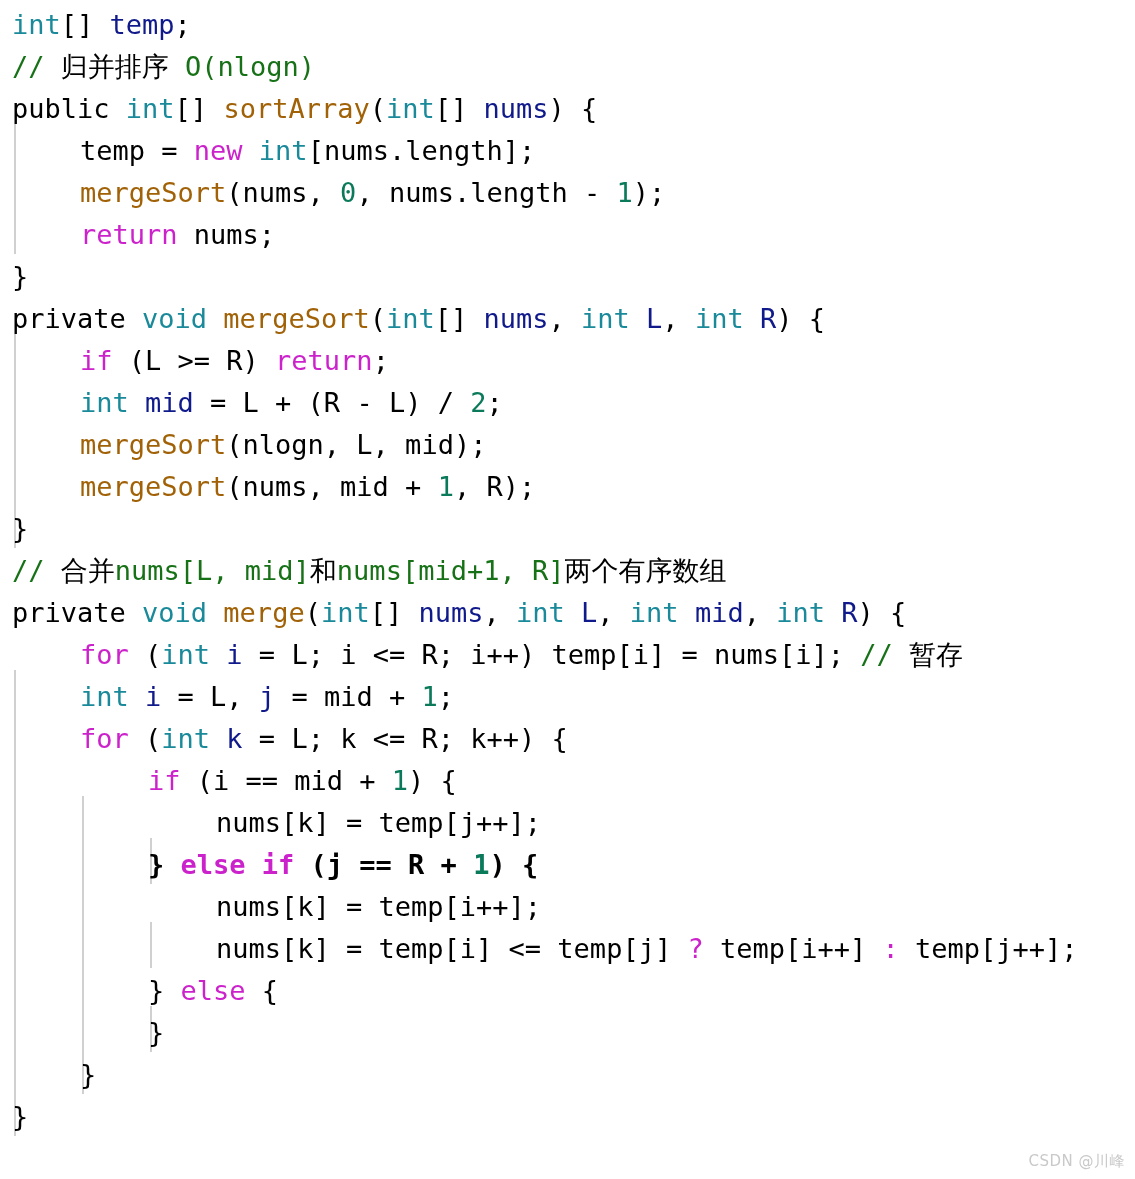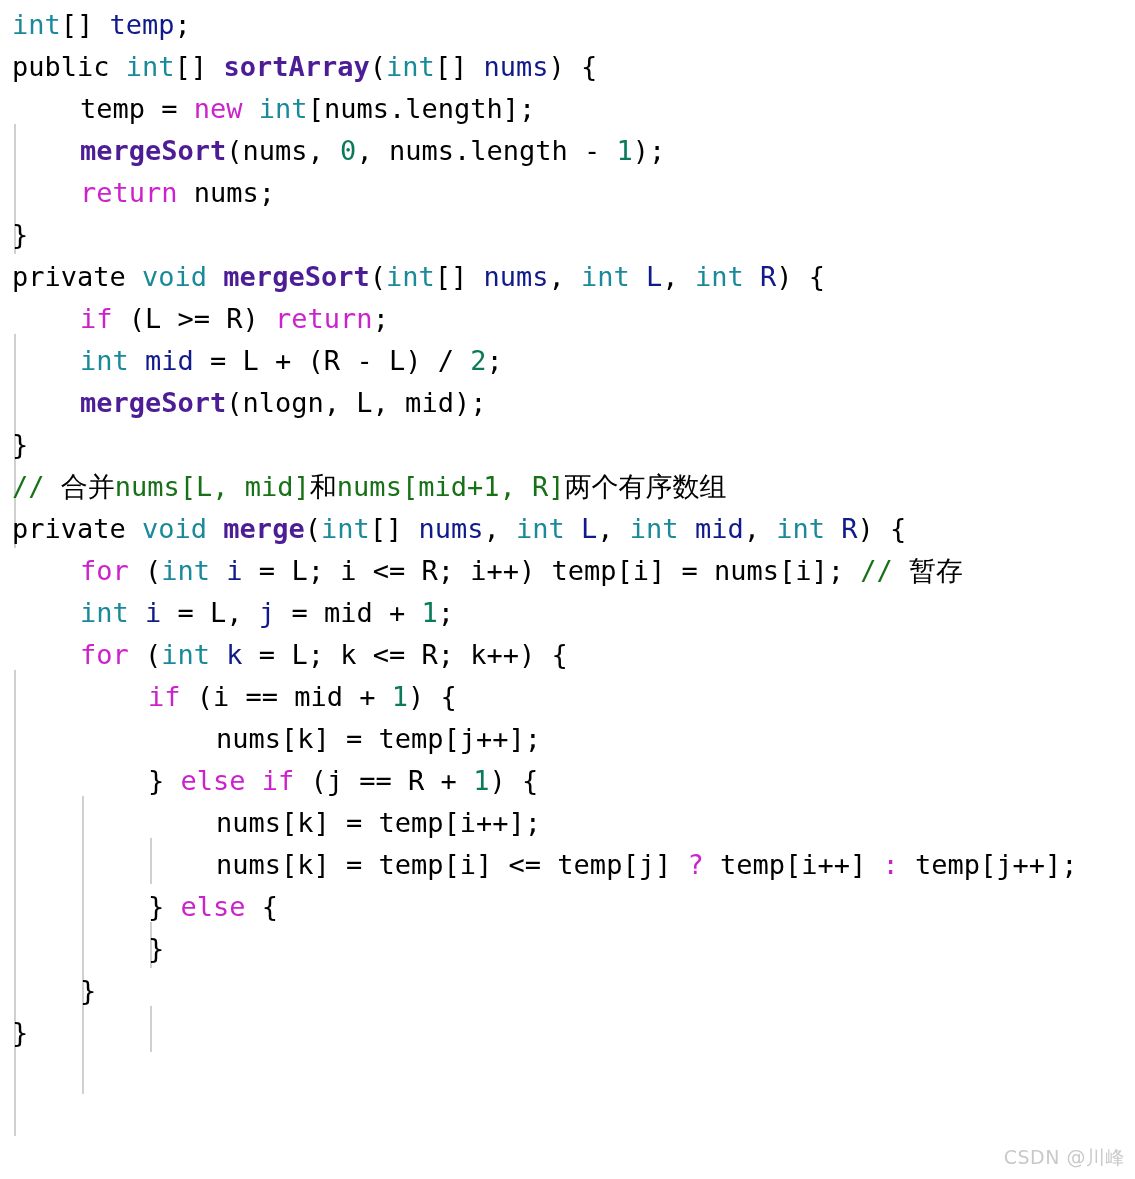--- a/index.html
+++ b/index.html
@@ -40,70 +40,72 @@
     width: 2px;
     background: #d0d0d0;
     z-index: 0;
   }
   .code-line .txt { position: relative; z-index: 1; }
 
   
   .kw      { color: #cc22cc; }   
   .mod     { color: #000000; }   
   .type    { color: #1a8a9a; }   
-  .fn      { color: #4c1d95; font-weight: bold; }   
+  .fn      { color: #a16207; }   
   .var     { color: #101a8a; }   
   .num     { color: #0a7a5a; }   
   .cmt     { color: #177117; }   
   .punc    { color: #000000; }
   .cmt-cjk { font-family: "DejaVu Sans", "Liberation Sans", sans-serif; }
 
   #watermark {
     position: absolute;
     right: 10px;
     bottom: 8px;
     font-family: "DejaVu Sans", "Liberation Sans", sans-serif;
-    font-size: 19px;
+    font-size: 15px;
     color: #c9c9c9;
     letter-spacing: 0.5px;
   }
 </style>
 </head>
 <body>
 
 <div id="code-block">
   <div id="guides-layer">
       <div class="guide" style="left: 14px; top: 124px; height: 130px;"></div>
       <div class="guide" style="left: 14px; top: 334px; height: 214px;"></div>
       <div class="guide" style="left: 14px; top: 670px; height: 466px;"></div>
       <div class="guide" style="left: 82px; top: 796px; height: 298px;"></div>
       <div class="guide" style="left: 150px; top: 838px; height: 46px;"></div>
       <div class="guide" style="left: 150px; top: 922px; height: 46px;"></div>
       <div class="guide" style="left: 150px; top: 1006px; height: 46px;"></div>
     </div>
   <div id="lines-layer">
       <div class="code-line"><span class="txt" style="margin-left: 0px;"><span class="type">int</span><span class="punc">[] </span><span class="var">temp</span><span class="punc">;</span></span></div>
+      <div class="code-line"><span class="txt" style="margin-left: 0px;"><span class="cmt">// </span><span class="cmt-cjk">归并排序</span><span class="cmt"> O(nlogn)</span></span></div>
       <div class="code-line"><span class="txt" style="margin-left: 0px;"><span class="mod">public</span><span class="punc"> </span><span class="type">int</span><span class="punc">[] </span><span class="fn">sortArray</span><span class="punc">(</span><span class="type">int</span><span class="punc">[] </span><span class="var">nums</span><span class="punc">) {</span></span></div>
       <div class="code-line"><span class="txt" style="margin-left: 68px;"><span class="punc">temp = </span><span class="kw">new</span><span class="punc"> </span><span class="type">int</span><span class="punc">[nums.length];</span></span></div>
       <div class="code-line"><span class="txt" style="margin-left: 68px; text-align: center;"><span class="fn">mergeSort</span><span class="punc">(nums, </span><span class="num">0</span><span class="punc">, nums.length - </span><span class="num">1</span><span class="punc">);</span></span></div>
       <div class="code-line"><span class="txt" style="margin-left: 68px;"><span class="kw">return</span><span class="punc"> nums;</span></span></div>
       <div class="code-line"><span class="txt" style="margin-left: 0px;"><span class="punc">}</span></span></div>
       <div class="code-line"><span class="txt" style="margin-left: 0px;"><span class="mod">private</span><span class="punc"> </span><span class="type">void</span><span class="punc"> </span><span class="fn">mergeSort</span><span class="punc">(</span><span class="type">int</span><span class="punc">[] </span><span class="var">nums</span><span class="punc">, </span><span class="type">int</span><span class="punc"> </span><span class="var">L</span><span class="punc">, </span><span class="type">int</span><span class="punc"> </span><span class="var">R</span><span class="punc">) {</span></span></div>
       <div class="code-line"><span class="txt" style="margin-left: 68px;"><span class="kw">if</span><span class="punc"> (L &gt;= R) </span><span class="kw">return</span><span class="punc">;</span></span></div>
       <div class="code-line"><span class="txt" style="margin-left: 68px;"><span class="type">int</span><span class="punc"> </span><span class="var">mid</span><span class="punc"> = L + (R - L) / </span><span class="num">2</span><span class="punc">;</span></span></div>
       <div class="code-line"><span class="txt" style="margin-left: 68px;"><span class="fn">mergeSort</span><span class="punc">(nlogn, L, mid);</span></span></div>
+      <div class="code-line"><span class="txt" style="margin-left: 68px;"><span class="fn">mergeSort</span><span class="punc">(nums, mid + </span><span class="num">1</span><span class="punc">, R);</span></span></div>
       <div class="code-line"><span class="txt" style="margin-left: 0px;"><span class="punc">}</span></span></div>
       <div class="code-line"><span class="txt" style="margin-left: 0px;"><span class="cmt">// </span><span class="cmt-cjk">合并</span><span class="cmt">nums[L, mid]</span><span class="cmt-cjk">和</span><span class="cmt">nums[mid+1, R]</span><span class="cmt-cjk">两个有序数组</span></span></div>
       <div class="code-line"><span class="txt" style="margin-left: 0px;"><span class="mod">private</span><span class="punc"> </span><span class="type">void</span><span class="punc"> </span><span class="fn">merge</span><span class="punc">(</span><span class="type">int</span><span class="punc">[] </span><span class="var">nums</span><span class="punc">, </span><span class="type">int</span><span class="punc"> </span><span class="var">L</span><span class="punc">, </span><span class="type">int</span><span class="punc"> </span><span class="var">mid</span><span class="punc">, </span><span class="type">int</span><span class="punc"> </span><span class="var">R</span><span class="punc">) {</span></span></div>
       <div class="code-line"><span class="txt" style="margin-left: 68px;"><span class="kw">for</span><span class="punc"> (</span><span class="type">int</span><span class="punc"> </span><span class="var">i</span><span class="punc"> = L; i &lt;= R; i++) temp[i] = nums[i]; </span><span class="cmt">// </span><span class="cmt-cjk">暂存</span></span></div>
       <div class="code-line"><span class="txt" style="margin-left: 68px;"><span class="type">int</span><span class="punc"> </span><span class="var">i</span><span class="punc"> = L, </span><span class="var">j</span><span class="punc"> = mid + </span><span class="num">1</span><span class="punc">;</span></span></div>
       <div class="code-line"><span class="txt" style="margin-left: 68px;"><span class="kw">for</span><span class="punc"> (</span><span class="type">int</span><span class="punc"> </span><span class="var">k</span><span class="punc"> = L; k &lt;= R; k++) {</span></span></div>
       <div class="code-line"><span class="txt" style="margin-left: 136px;"><span class="kw">if</span><span class="punc"> (i == mid + </span><span class="num">1</span><span class="punc">) {</span></span></div>
       <div class="code-line"><span class="txt" style="margin-left: 204px;"><span class="punc">nums[k] = temp[j++];</span></span></div>
-      <div class="code-line"><span class="txt" style="margin-left: 136px;"><span class="punc">} </span><span class="kw">else if</span><span class="punc"> (j == R + </span><span class="num">1</span><span class="punc">) {</span></span></div>
+      <div class="code-line"><span class="txt" style="margin-left: 136px; font-weight: bold;"><span class="punc">} </span><span class="kw">else if</span><span class="punc"> (j == R + </span><span class="num">1</span><span class="punc">) {</span></span></div>
       <div class="code-line"><span class="txt" style="margin-left: 204px;"><span class="punc">nums[k] = temp[i++];</span></span></div>
       <div class="code-line"><span class="txt" style="margin-left: 204px;"><span class="punc">nums[k] = temp[i] &lt;= temp[j] </span><span class="kw">?</span><span class="punc"> temp[i++] </span><span class="kw">:</span><span class="punc"> temp[j++];</span></span></div>
       <div class="code-line"><span class="txt" style="margin-left: 136px;"><span class="punc">} </span><span class="kw">else</span><span class="punc"> {</span></span></div>
       <div class="code-line"><span class="txt" style="margin-left: 136px;"><span class="punc">}</span></span></div>
       <div class="code-line"><span class="txt" style="margin-left: 68px;"><span class="punc">}</span></span></div>
       <div class="code-line"><span class="txt" style="margin-left: 0px;"><span class="punc">}</span></span></div>
     </div>
   <div id="watermark">CSDN @川峰</div>
 </div>
 

